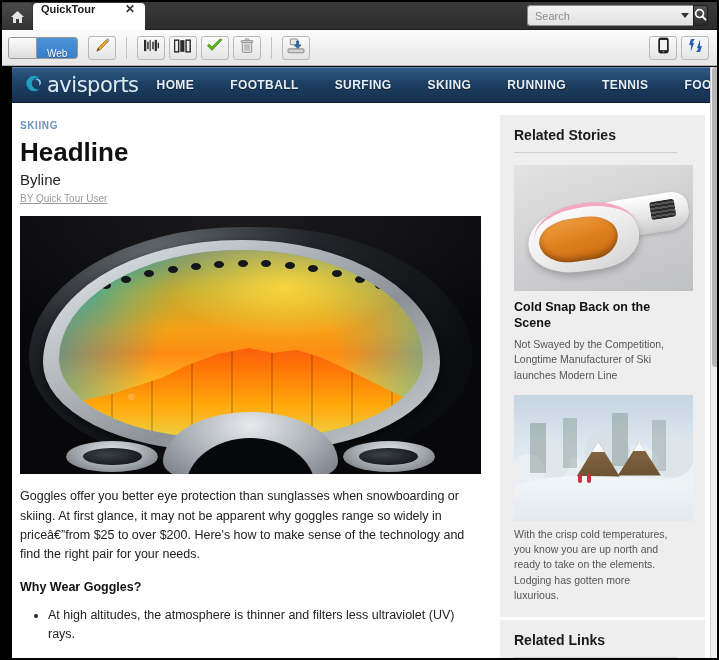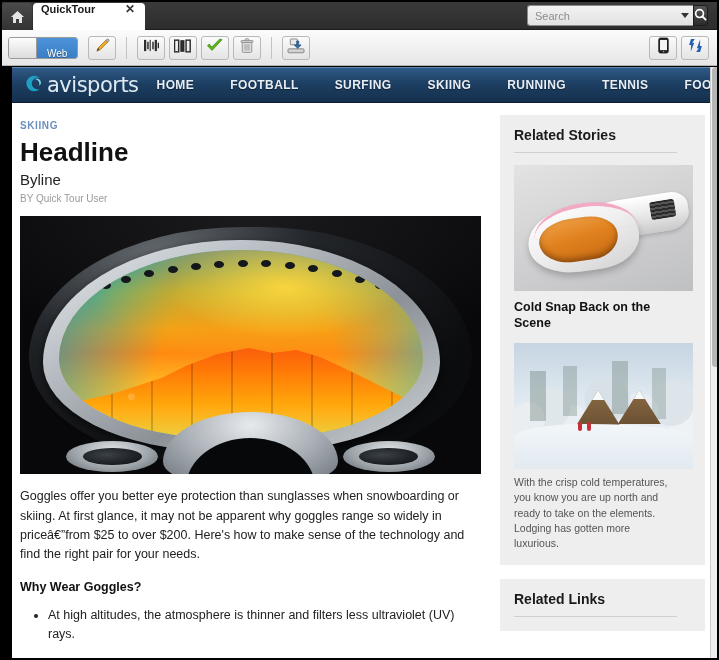--- a/index.html
+++ b/index.html
@@ -182,21 +182,21 @@
     text-decoration: none; display: inline-block;
   }
   .headline {
     font-size: 26px; font-weight: bold; color: #111;
     margin-top: 6px; line-height: 1.05;
   }
   .byline {
     font-size: 15px; color: #222; margin-top: 5px;
   }
   .byauthor {
-    font-size: 10px; color: #9a9a9a; margin-top: 5px;
+    font-size: 10px; color: #9a9a9a; margin-top: 5px; text-decoration: underline;
   }
 
   .hero {
     position: relative;
     width: 461px; height: 258px;
     margin-top: 12px;
     background: #0a0a0c;
     overflow: hidden;
   }
   
@@ -304,21 +304,21 @@
   }
 
   
   .sidebar {
     width: 225px;
     padding: 12px 12px 0 8px;
   }
   .panel {
     background: #eeeeee;
     padding: 12px 28px 14px 14px;
-    margin-bottom: 14px;
+    margin-bottom: 3px;
   }
   .panel-title {
     font-size: 14px; font-weight: bold; color: #1a1a1a;
     padding-bottom: 9px;
     border-bottom: 1px solid #cfcfcf;
   }
   .story { margin-top: 12px; }
   .story-thumb {
     width: 179px; height: 126px;
     overflow: hidden; position: relative;
@@ -655,20 +655,21 @@
           <div class="panel-title">Related Stories</div>
 
           <div class="story">
             <div class="story-thumb thumb-goggle">
               <div class="g-strap"></div>
               <div class="g-body"></div>
               <div class="g-pink"></div>
               <div class="g-lens"></div>
             </div>
             <div class="story-title">Cold Snap Back on the Scene</div>
+            <div class="story-desc">Not Swayed by the Competition, Longtime Manufacturer of Ski launches Modern Line</div>
           </div>
 
           <div class="story">
             <div class="story-thumb thumb-snow">
               <div class="trees"></div>
               <div class="treedark"></div>
               <div class="cabin a"></div>
               <div class="cabin b"></div>
               <div class="ground"></div>
               <div class="skier s1"></div>

